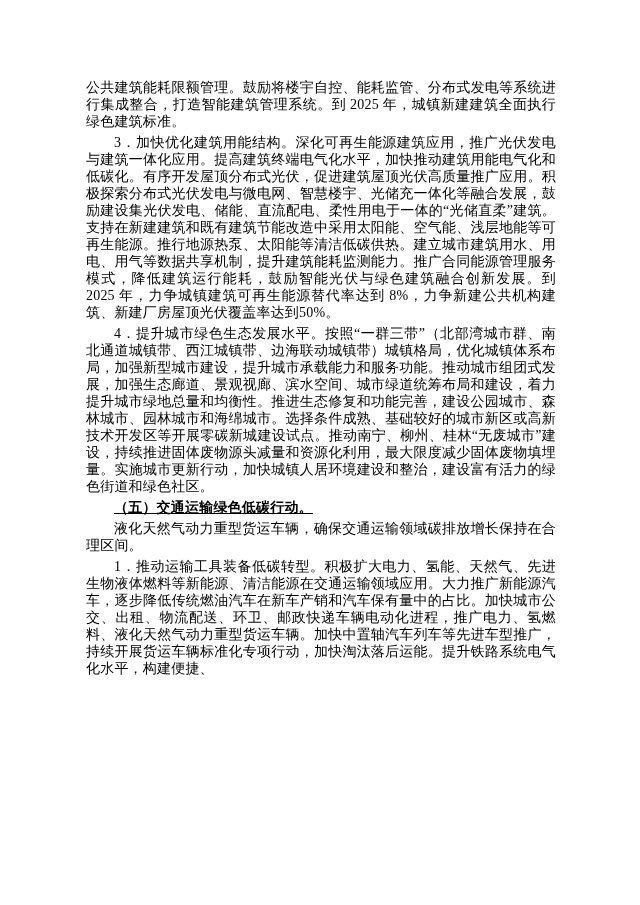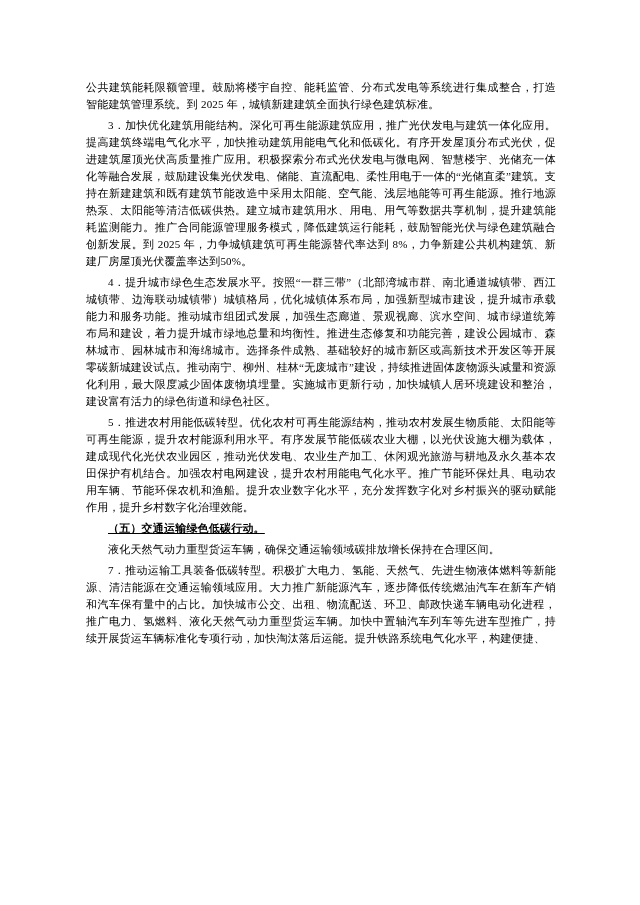--- a/index.html
+++ b/index.html
@@ -9,21 +9,21 @@
   }
   .page {
     position: relative;
     width: 640px;
     height: 905px;
     background: #ffffff;
     color: #000000;
     box-sizing: border-box;
     padding: 79px 84px 0 86px;
     font-family: "Liberation Serif", "DejaVu Serif", serif;
-    font-size: 11px;
+    font-size: 14px;
     line-height: 17px;
     overflow: hidden;
   }
   .doc-body {
     width: 470px;
   }
   .block {
     margin: 0;
     text-align: justify;
     text-justify: inter-ideograph;
@@ -48,21 +48,20 @@
 <body>
 
 <div class="page">
   <div class="doc-body">
     <p class="block para no-indent">公共建筑能耗限额管理。鼓励将楼宇自控、能耗监管、分布式发电等系统进行集成整合，打造智能建筑管理系统。到 2025 年，城镇新建建筑全面执行绿色建筑标准。</p>
 
     <p class="block para">3．加快优化建筑用能结构。深化可再生能源建筑应用，推广光伏发电与建筑一体化应用。提高建筑终端电气化水平，加快推动建筑用能电气化和低碳化。有序开发屋顶分布式光伏，促进建筑屋顶光伏高质量推广应用。积极探索分布式光伏发电与微电网、智慧楼宇、光储充一体化等融合发展，鼓励建设集光伏发电、储能、直流配电、柔性用电于一体的“光储直柔”建筑。支持在新建建筑和既有建筑节能改造中采用太阳能、空气能、浅层地能等可再生能源。推行地源热泵、太阳能等清洁低碳供热。建立城市建筑用水、用电、用气等数据共享机制，提升建筑能耗监测能力。推广合同能源管理服务模式，降低建筑运行能耗，鼓励智能光伏与绿色建筑融合创新发展。到 2025 年，力争城镇建筑可再生能源替代率达到 8%，力争新建公共机构建筑、新建厂房屋顶光伏覆盖率达到50%。</p>
 
     <p class="block para">4．提升城市绿色生态发展水平。按照“一群三带”（北部湾城市群、南北通道城镇带、西江城镇带、边海联动城镇带）城镇格局，优化城镇体系布局，加强新型城市建设，提升城市承载能力和服务功能。推动城市组团式发展，加强生态廊道、景观视廊、滨水空间、城市绿道统筹布局和建设，着力提升城市绿地总量和均衡性。推进生态修复和功能完善，建设公园城市、森林城市、园林城市和海绵城市。选择条件成熟、基础较好的城市新区或高新技术开发区等开展零碳新城建设试点。推动南宁、柳州、桂林“无废城市”建设，持续推进固体废物源头减量和资源化利用，最大限度减少固体废物填埋量。实施城市更新行动，加快城镇人居环境建设和整治，建设富有活力的绿色街道和绿色社区。</p>
 
-    <p class="block para">5．推进农村用能低碳转型。优化农村可再生能源结构，推动农村发展生物质能、太阳能等可再生能源，提升农村能源利用水平。有序发展节能低碳农业大棚，以光伏设施大棚为载体，建成现代化光伏农业园区，推动光伏发电、农业生产加工、休闲观光旅游与耕地及永久基本农田保护有机结合。加强农村电网建设，提升农村用能电气化水平。推广节能环保灶具、电动农用车辆、节能环保农机和渔船。提升农业数字化水平，充分发挥数字化对乡村振兴的驱动赋能作用，提升乡村数字化治理效能。</p>
 
     <p class="block heading">（五）交通运输绿色低碳行动。</p>
 
     <p class="block para">液化天然气动力重型货运车辆，确保交通运输领域碳排放增长保持在合理区间。</p>
 
-    <p class="block para">7．推动运输工具装备低碳转型。积极扩大电力、氢能、天然气、先进生物液体燃料等新能源、清洁能源在交通运输领域应用。大力推广新能源汽车，逐步降低传统燃油汽车在新车产销和汽车保有量中的占比。加快城市公交、出租、物流配送、环卫、邮政快递车辆电动化进程，推广电力、氢燃料、液化天然气动力重型货运车辆。加快中置轴汽车列车等先进车型推广，持续开展货运车辆标准化专项行动，加快淘汰落后运能。提升铁路系统电气化水平，构建便捷、</p>
+    <p class="block para">1．推动运输工具装备低碳转型。积极扩大电力、氢能、天然气、先进生物液体燃料等新能源、清洁能源在交通运输领域应用。大力推广新能源汽车，逐步降低传统燃油汽车在新车产销和汽车保有量中的占比。加快城市公交、出租、物流配送、环卫、邮政快递车辆电动化进程，推广电力、氢燃料、液化天然气动力重型货运车辆。加快中置轴汽车列车等先进车型推广，持续开展货运车辆标准化专项行动，加快淘汰落后运能。提升铁路系统电气化水平，构建便捷、</p>
   </div>
 </div>
 
 </body></html>

